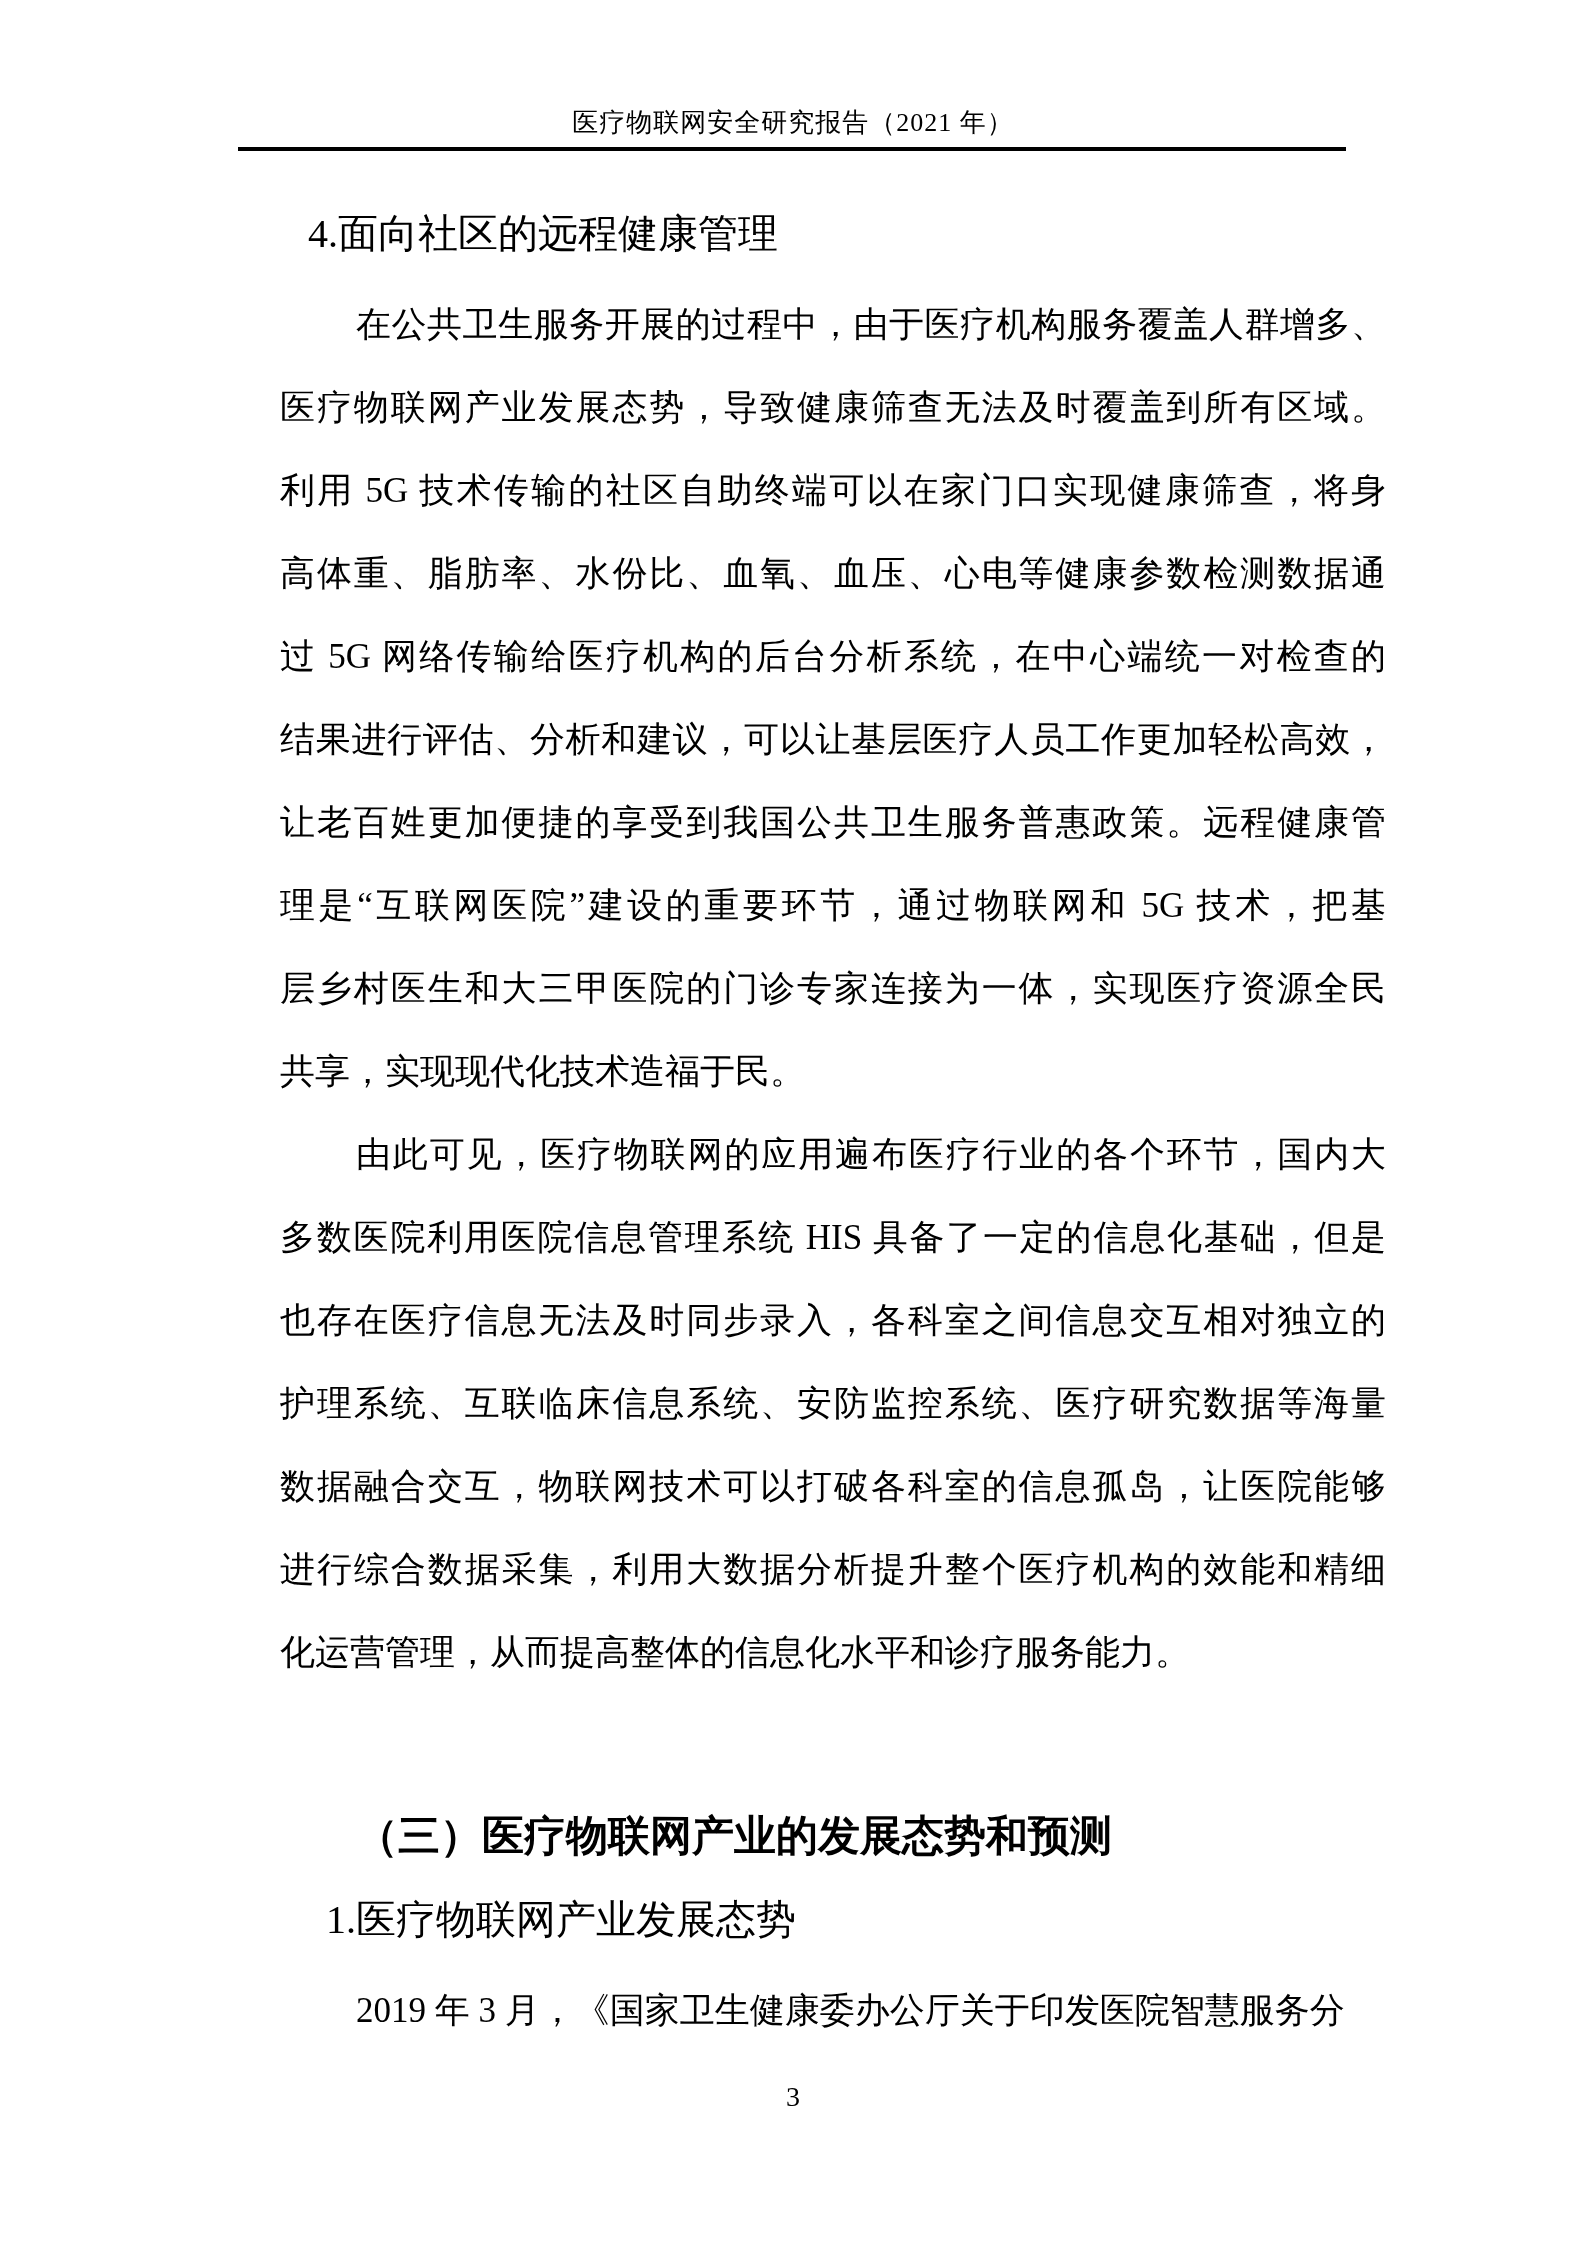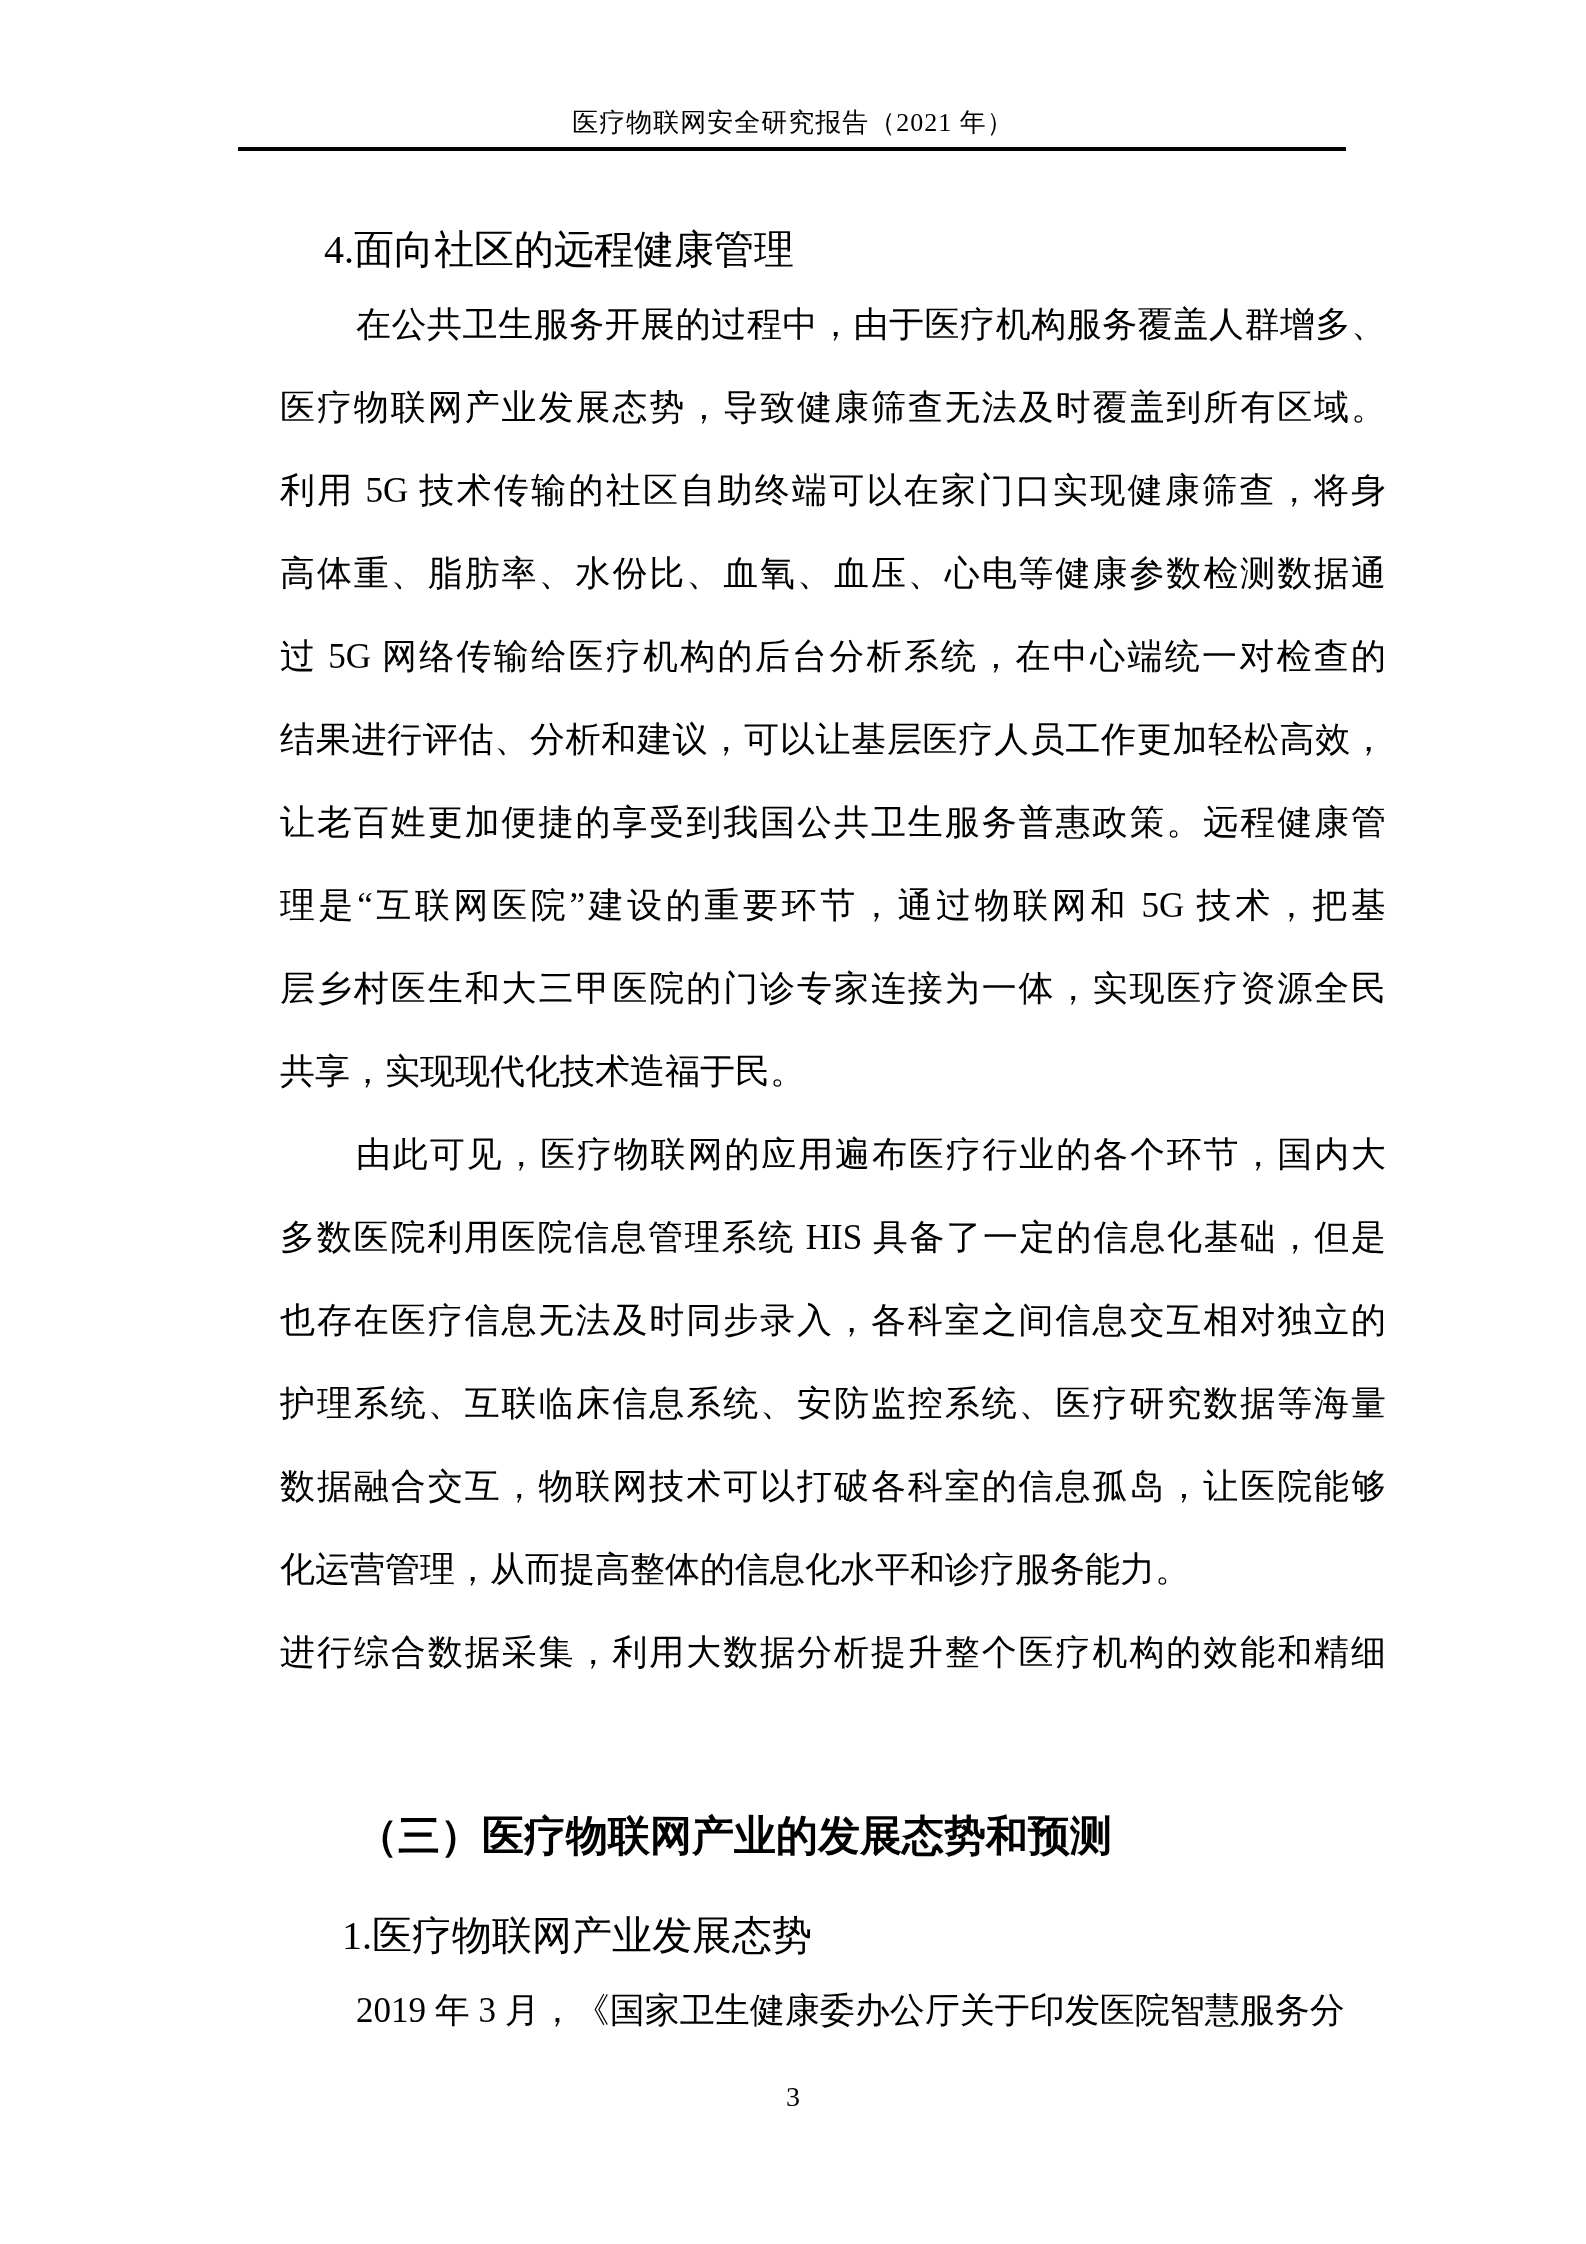--- a/index.html
+++ b/index.html
@@ -35,21 +35,21 @@
   .col {
     position: absolute;
     left: 240px;
     width: 1106px;
     margin-left: 40px;
   }
   .h-sub {
     font-size: 40px;
     line-height: 56px;
     font-weight: normal;
-    margin: 16px;
+    margin: 0;
   }
   .h-sub4   { top: 206px; padding-left: 68px; }
   .h-sub1   { top: 1892px; padding-left: 86px; }
   .h-sec3 {
     top: 1796px;
     font-size: 42px;
     line-height: 56px;
     font-weight: bold;
     margin: 12px;
     padding-left: 104px;
@@ -102,22 +102,22 @@
     <div class="line">层乡村医生和大三甲医院的门诊专家连接为一体，实现医疗资源全民</div>
     <div class="line lastline">共享，实现现代化技术造福于民。</div>
   </div>
 
   <div class="col para p2">
     <div class="line indent">由此可见，医疗物联网的应用遍布医疗行业的各个环节，国内大</div>
     <div class="line">多数医院利用医院信息管理系统 HIS 具备了一定的信息化基础，但是</div>
     <div class="line">也存在医疗信息无法及时同步录入，各科室之间信息交互相对独立的</div>
     <div class="line">护理系统、互联临床信息系统、安防监控系统、医疗研究数据等海量</div>
     <div class="line">数据融合交互，物联网技术可以打破各科室的信息孤岛，让医院能够</div>
+    <div class="line">进行综合数据采集，利用大数据分析提升整个医疗机构的效能和精细</div>
     <div class="line lastline">化运营管理，从而提高整体的信息化水平和诊疗服务能力。</div>
-    <div class="line">进行综合数据采集，利用大数据分析提升整个医疗机构的效能和精细</div>
   </div>
 
   <h1 class="col h-sec3">（三）医疗物联网产业的发展态势和预测</h1>
 
   <h2 class="col h-sub h-sub1">1.医疗物联网产业发展态势</h2>
 
   <div class="col para p3">
     <div class="line indent lastline">2019 年 3 月，《国家卫生健康委办公厅关于印发医院智慧服务分</div>
   </div>
 

